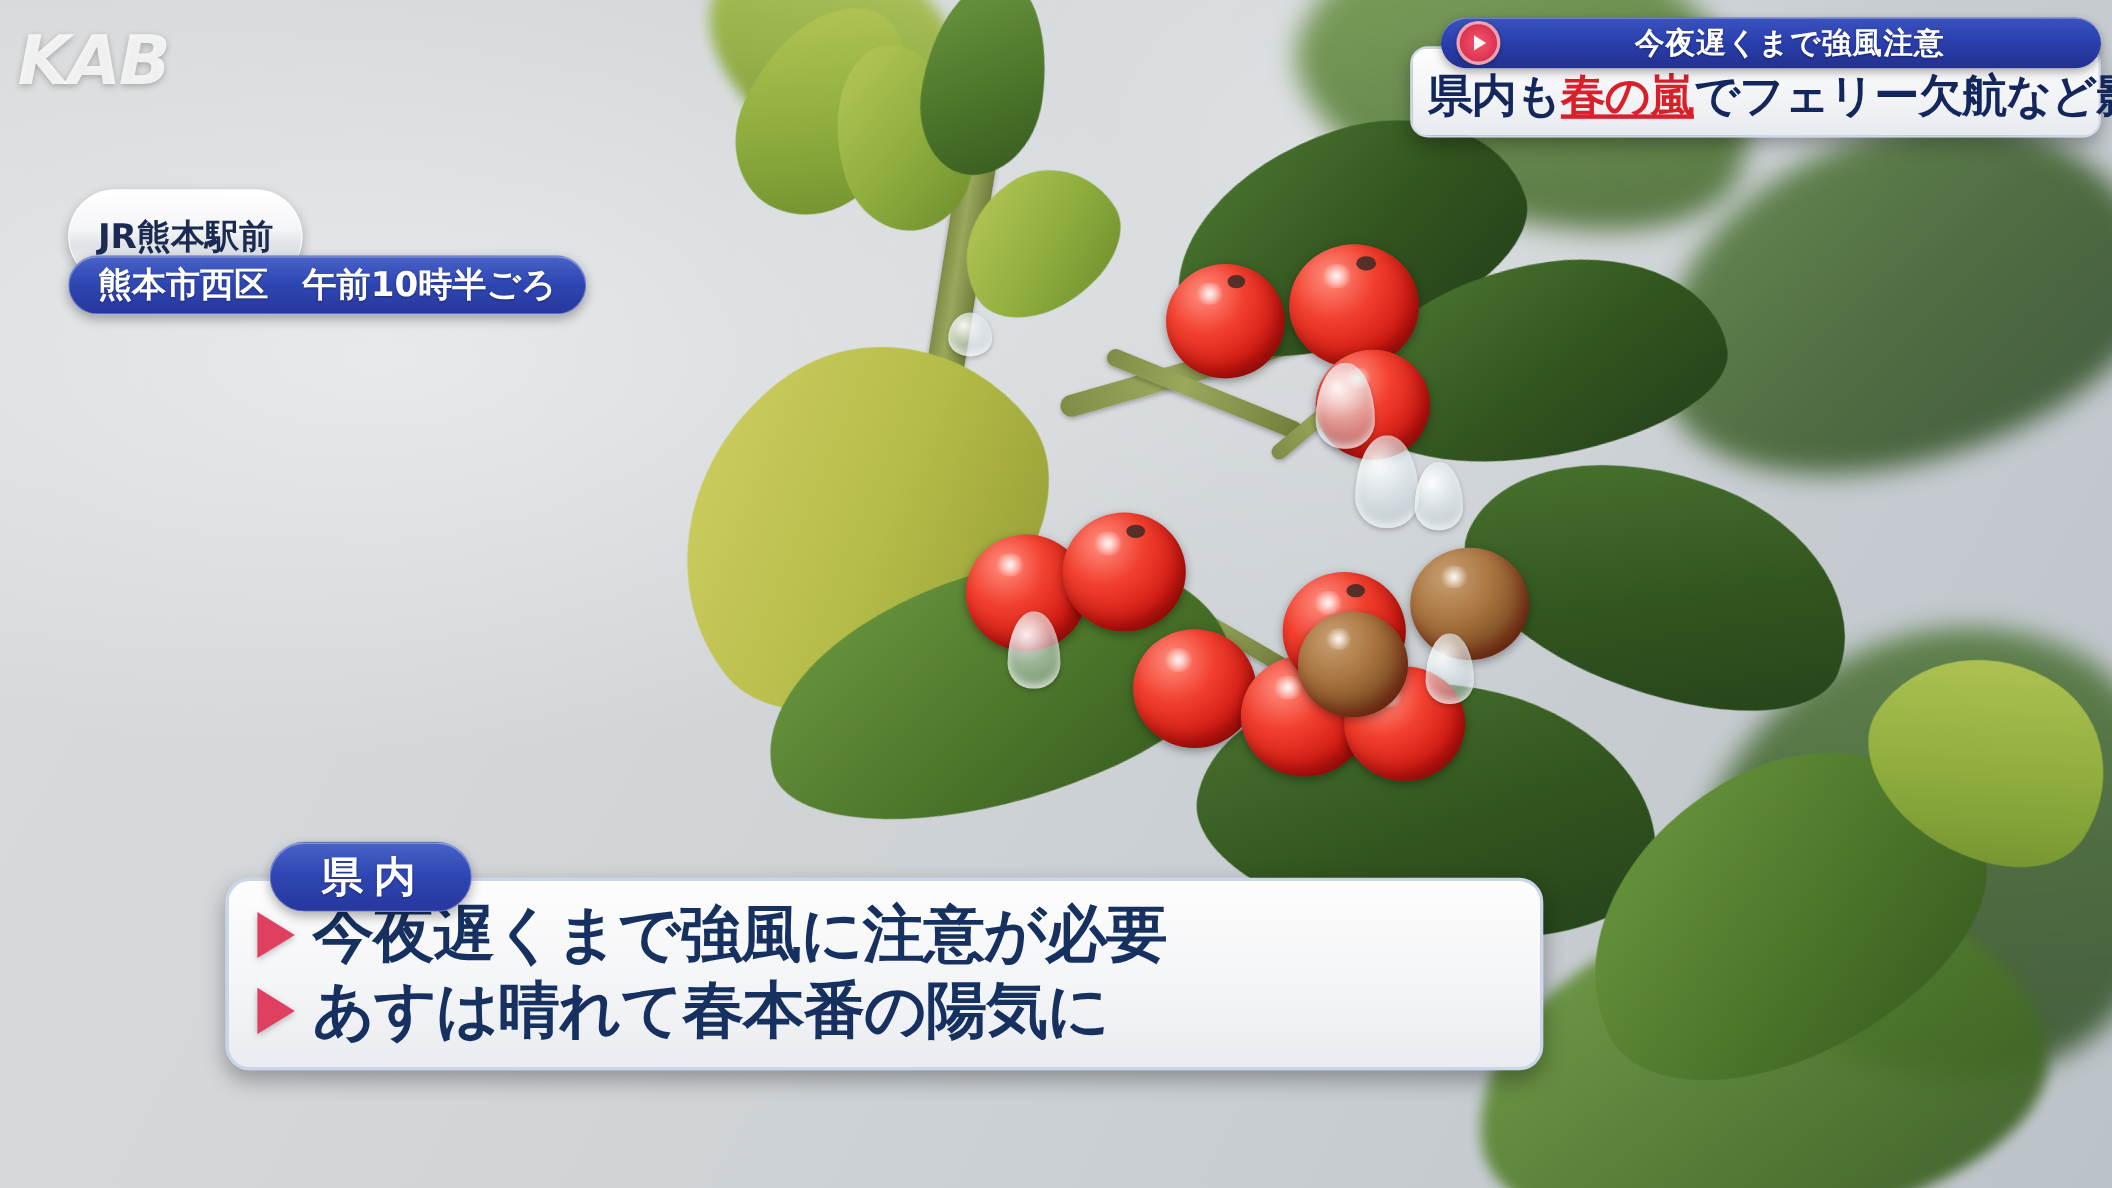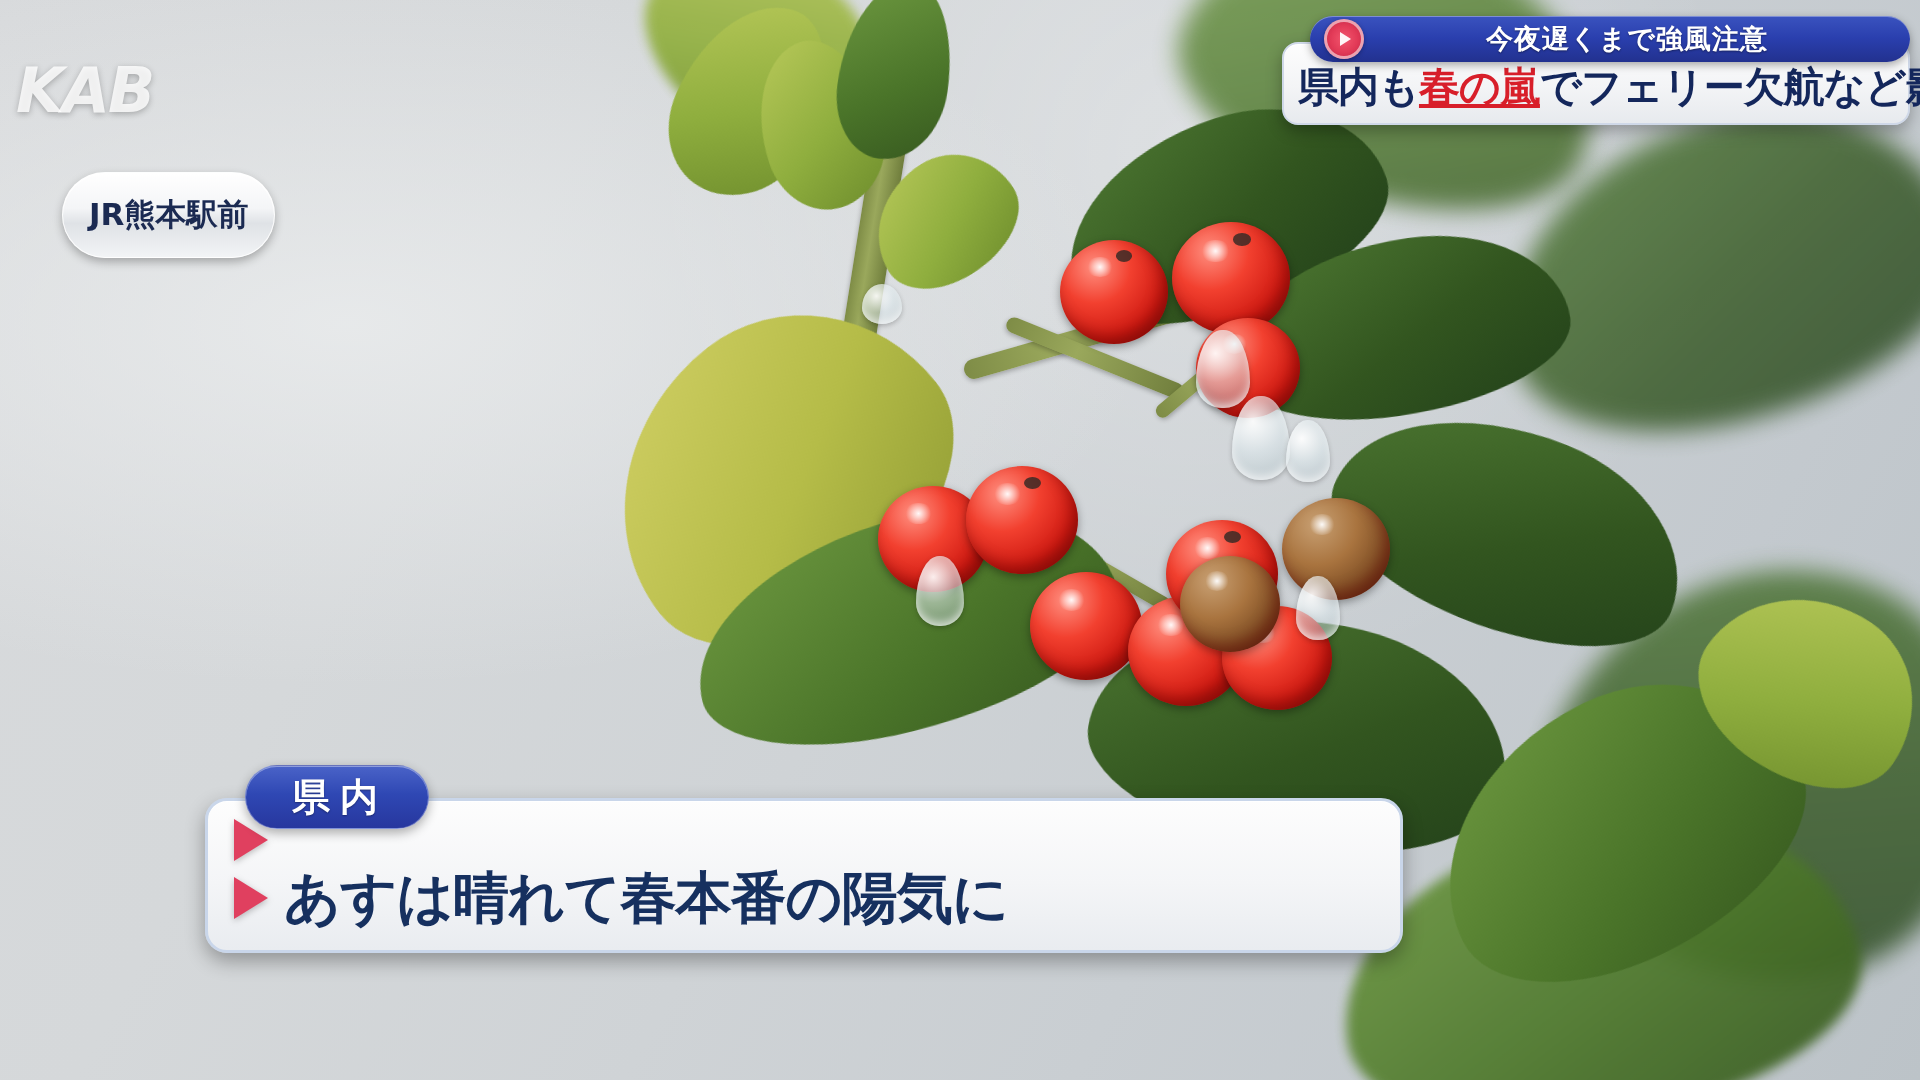--- a/index.html
+++ b/index.html
@@ -35,21 +35,21 @@
   .berry.brn{background:radial-gradient(circle at 32% 26%, #c8a073 0%, #a9743f 38%, #7d4c23 70%, #4e2d14 100%);}
 
   .drop{position:absolute;border-radius:50% 50% 50% 50%/60% 60% 40% 40%;
      background:radial-gradient(circle at 36% 30%, rgba(255,255,255,.92), rgba(220,232,236,.55) 45%, rgba(150,170,178,.42) 100%);
      box-shadow:inset 0 -4px 8px rgba(255,255,255,.7), 0 2px 5px rgba(0,0,0,.22);}
   .drop.tear{border-radius:50% 50% 50% 50%/70% 70% 34% 34%;}
 
   
   .logo{position:absolute;left:16px;top:18px;font-weight:800;font-style:italic;font-size:62px;
      letter-spacing:-2px;color:rgba(255,255,255,.82);
-     text-shadow:0 2px 6px rgba(0,0,0,.25);user-select:none;margin-top:36px;}
+     text-shadow:0 2px 6px rgba(0,0,0,.25);user-select:none;}
 
   
   .pill{position:absolute;display:flex;align-items:center;border-radius:999px;white-space:nowrap;}
 
   .pill-white{background:linear-gradient(180deg,#ffffff 0%,#f4f5f7 42%,#dfe2e6 60%,#f2f4f6 100%);
      box-shadow:0 4px 10px rgba(0,0,0,.28), inset 0 1px 0 rgba(255,255,255,.95);
      border:1px solid rgba(255,255,255,.85);}
   .pill-white span{color:#1b2a52;font-weight:800;}
 
   .pill-blue{background:linear-gradient(180deg,#4a63c8 0%,#2f48b4 45%,#27379e 100%);
@@ -179,39 +179,43 @@
     <div class="drop" style="left:862px;top:284px;width:40px;height:40px;"></div>
     <div class="drop tear" style="left:916px;top:556px;width:48px;height:70px;"></div>
     <div class="drop tear" style="left:1296px;top:576px;width:44px;height:64px;"></div>
   </div>
 
   <div class="logo">KAB</div>
 
   <div class="pill pill-white" id="loc-place">
     <span>JR熊本駅前</span>
   </div>
+  <div class="pill pill-blue" id="loc-detail">
+    <span>熊本市西区　午前10時半ごろ</span>
+  </div>
 
   <div id="top-banner">
     <div id="top-kicker">
       <span class="rec-icon">
           <i></i>
         </span>
       <span class="ktxt">今夜遅くまで強風注意</span>
     </div>
     <div id="top-head">
       <div class="hl"><span>県内も</span><em>春の嵐</em><span>でフェリー欠航など影響</span></div>
     </div>
   </div>
 
   <div class="pill pill-blue" id="bottom-tab">
     <span>県内</span>
   </div>
   <div id="bottom-box">
     <div class="bline">
       <span class="tri"></span>
+      <span class="btxt">今夜遅くまで強風に注意が必要</span>
     </div>
     <div class="bline">
       <span class="tri"></span>
       <span class="btxt">あすは晴れて春本番の陽気に</span>
     </div>
   </div>
 
 </div>
 
 </body></html>

